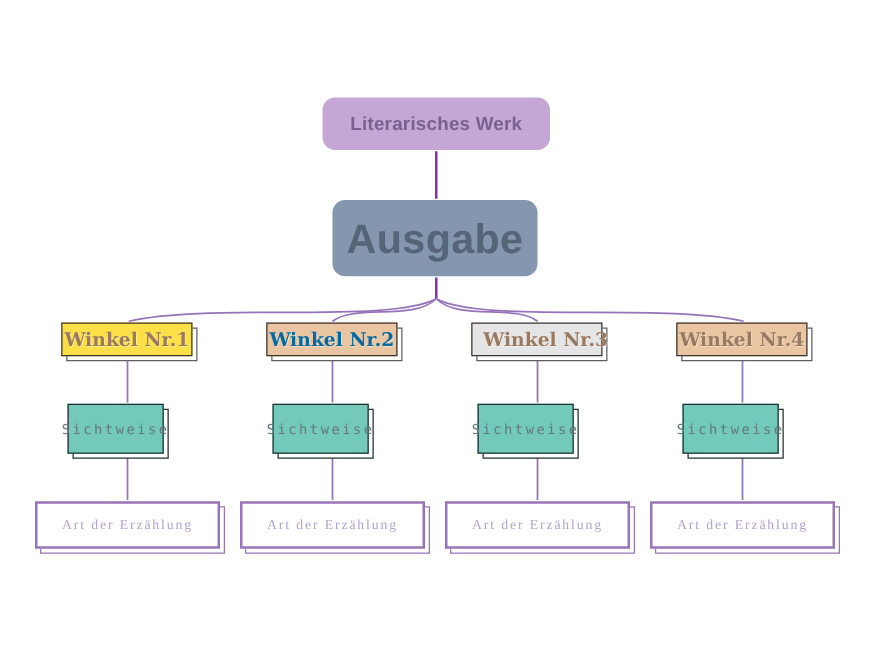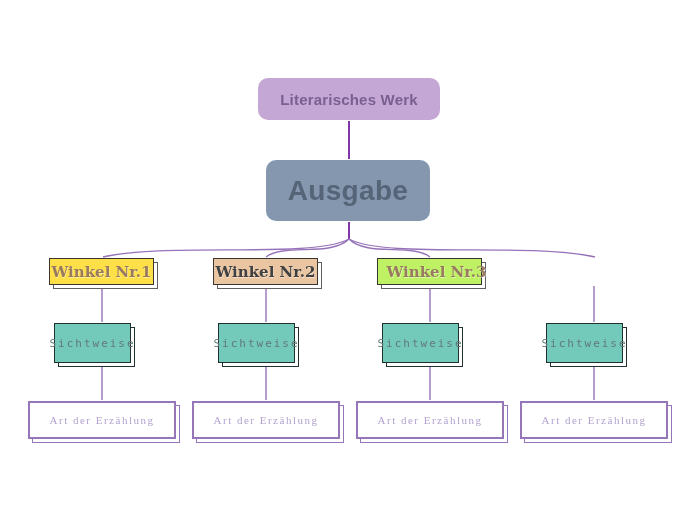--- a/index.html
+++ b/index.html
@@ -30,21 +30,21 @@
   
   .root{
     left:258px;top:78px;width:182px;height:42px;
     border-radius:10px;
     font-weight:700;font-size:15px;letter-spacing:.2px;
   }
   
   .main{
     left:266px;top:160px;width:164px;height:61px;
     border-radius:10px;
-    font-weight:700;font-size:28px;letter-spacing:.3px;
+    font-weight:700;font-size:33px;letter-spacing:.3px;
   }
   
   .angle{
     top:258px;width:105px;height:27px;
     border:1.5px solid #3a352f;
     box-shadow:4px 4px 0 -1px #ffffff,4px 4px 0 0 #5f5f5f;
     font-family:"DejaVu Serif",serif;
     font-weight:700;font-size:15px;
     text-shadow:.6px .6px 0 rgba(255,255,255,.45);
   }
@@ -91,22 +91,23 @@
     <path class="drop" d="M266,364 L266,400" stroke="#9673b9"></path>
     <path class="drop" d="M430,364 L430,400" stroke="#9673b9"></path>
     <path class="drop" d="M594,364 L594,400" stroke="#9673b9"></path>
   </svg>
 
   <div class="node root" style="background-color: rgb(196, 167, 213); color: rgb(121, 96, 144);">Literarisches Werk</div>
 
   <div class="node main" style="background-color: rgb(132, 151, 175); color: rgb(86, 100, 120);">Ausgabe</div>
 
   <div class="node angle ca" style="background-color: #fde047; color: rgb(153, 122, 96); border-color: rgb(58, 53, 47);">Winkel Nr.1</div>
-  <div class="node angle cb" style="background-color: rgb(233, 197, 161); color: #404040; border-color: rgb(58, 53, 47);">Winkel Nr.2</div>
-  <div class="node angle cc" style="background-color: #bef264; color: rgb(153, 122, 96); border-color: rgb(58, 53, 47); padding-left: 14px;">Winkel Nr.3</div>
+  <div class="node angle cb" style="background-color: rgb(233, 197, 161); color: #0369a1; border-color: rgb(58, 53, 47);">Winkel Nr.2</div>
+  <div class="node angle cc" style="background-color: #e5e5e5; color: rgb(153, 122, 96); border-color: rgb(58, 53, 47); padding-left: 14px;">Winkel Nr.3</div>
+  <div class="node angle cd" style="background-color: rgb(233, 197, 161); color: rgb(153, 122, 96); border-color: rgb(58, 53, 47);">Winkel Nr.4</div>
 
   <div class="node view va" style="background-color: rgb(115, 201, 186); color: rgb(98, 122, 122); border-color: rgb(32, 49, 47);">Sichtweise</div>
   <div class="node view vb" style="background-color: rgb(115, 201, 186); color: rgb(98, 122, 122); border-color: rgb(32, 49, 47);">Sichtweise</div>
   <div class="node view vc" style="background-color: rgb(115, 201, 186); color: rgb(98, 122, 122); border-color: rgb(32, 49, 47);">Sichtweise</div>
   <div class="node view vd" style="background-color: rgb(115, 201, 186); color: rgb(98, 122, 122); border-color: rgb(32, 49, 47);">Sichtweise</div>
 
   <div class="node narr na" style="background-color: rgb(255, 255, 255); color: rgb(178, 162, 207); border-color: rgb(150, 118, 185);">Art der Erzählung</div>
   <div class="node narr nb" style="background-color: rgb(255, 255, 255); color: rgb(178, 162, 207); border-color: rgb(150, 118, 185);">Art der Erzählung</div>
   <div class="node narr nc" style="background-color: rgb(255, 255, 255); color: rgb(178, 162, 207); border-color: rgb(150, 118, 185);">Art der Erzählung</div>
   <div class="node narr nd" style="background-color: rgb(255, 255, 255); color: rgb(178, 162, 207); border-color: rgb(150, 118, 185);">Art der Erzählung</div>

